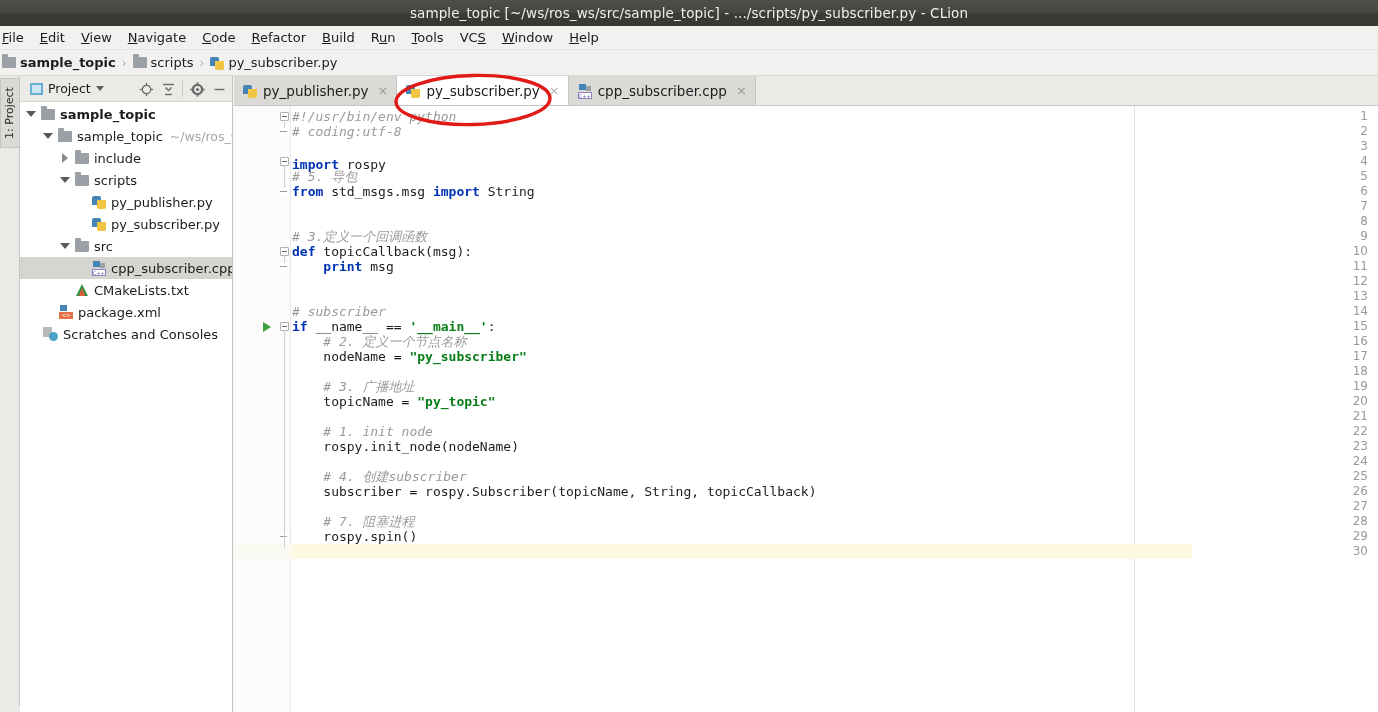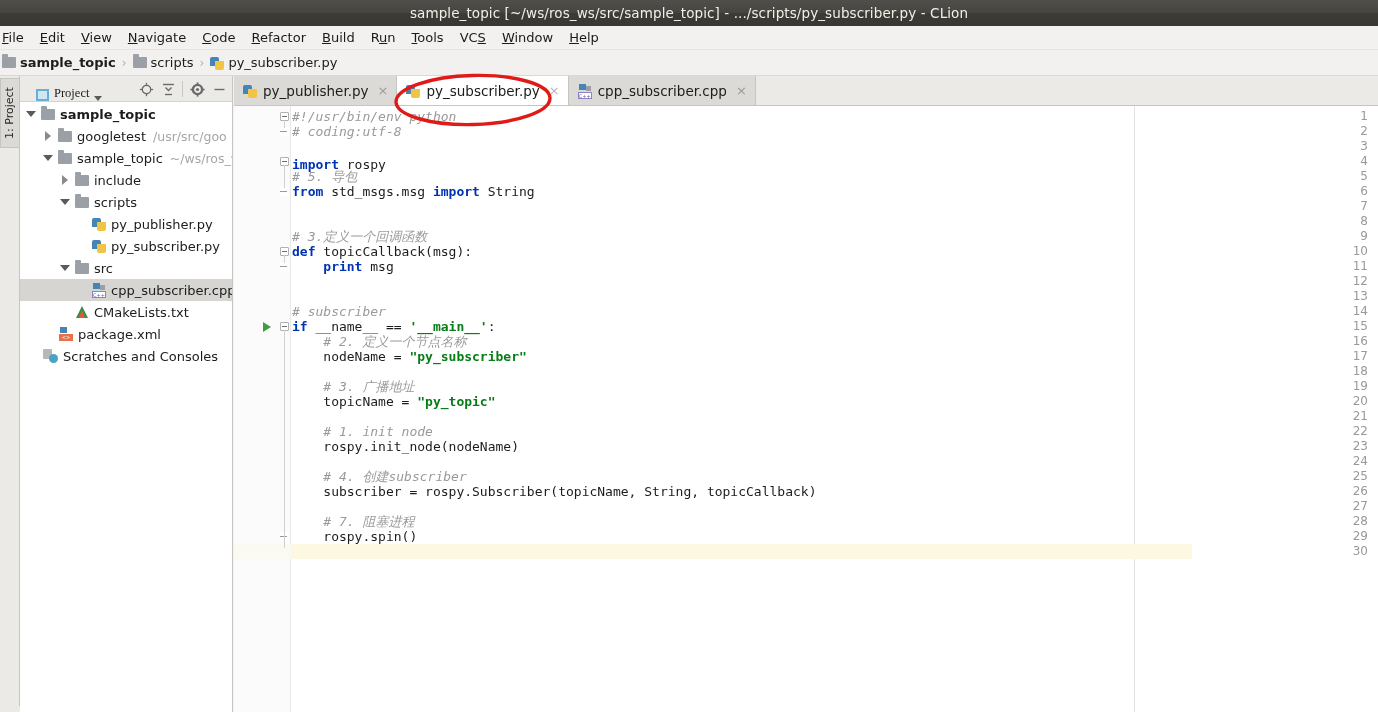--- a/index.html
+++ b/index.html
@@ -142,21 +142,21 @@
   #strip-favorites { top: 620px; height: 86px; }
 
   
   .project-panel {
     position: absolute; left: 20px; top: 76px; width: 213px; height: 636px;
     background: #ffffff; border-right: 1px solid #c7c5c1;
   }
   .panel-header {
     position: relative; height: 26px; background: #eceae7;
     border-bottom: 1px solid #d5d3cf;
-    display: flex; align-items: flex-end; padding-left: 16px; font-family: Liberation Serif, serif;
+    display: flex; align-items: center; padding-left: 10px;
   }
   .panel-title { font-size: 12.5px; color: #1c1c1c; margin-left: 5px; }
   .ic-panel {
     width: 13px; height: 12px; border: 2px solid #6aaed6; background: #cfe6f5;
     display: inline-block;
   }
   .caret-dn {
     width: 0; height: 0; margin-left: 5px;
     border-left: 4px solid transparent; border-right: 4px solid transparent;
     border-top: 5px solid #5a5a5a;
@@ -365,26 +365,20 @@
         </span>
       </span>
     </div>
     <div class="tree" id="project-tree">
         <div class="tree-row" style="padding-left: 6px;">
           <span class="tw down"></span>
           <span class="ic-folder" style="margin-left: 5px; flex: 0 0 auto;"></span>
           <span class="tree-label bold">sample_topic</span>
         </div>
         <div class="tree-row" style="padding-left: 23px;">
-          <span class="tw right"></span>
-          <span class="ic-folder" style="margin-left: 5px; flex: 0 0 auto;"></span>
-          <span class="tree-label">googletest</span>
-          <span class="tree-path">/usr/src/goo</span>
-        </div>
-        <div class="tree-row" style="padding-left: 23px;">
           <span class="tw down"></span>
           <span class="ic-folder" style="margin-left: 5px; flex: 0 0 auto;"></span>
           <span class="tree-label">sample_topic</span>
           <span class="tree-path">~/ws/ros_w</span>
         </div>
         <div class="tree-row" style="padding-left: 40px;">
           <span class="tw right"></span>
           <span class="ic-folder" style="margin-left: 5px; flex: 0 0 auto;"></span>
           <span class="tree-label">include</span>
         </div>

